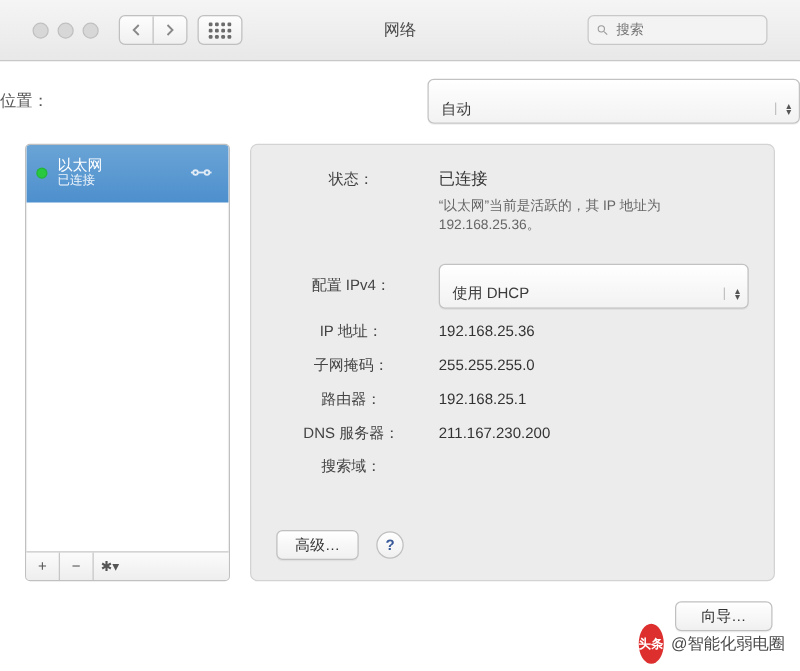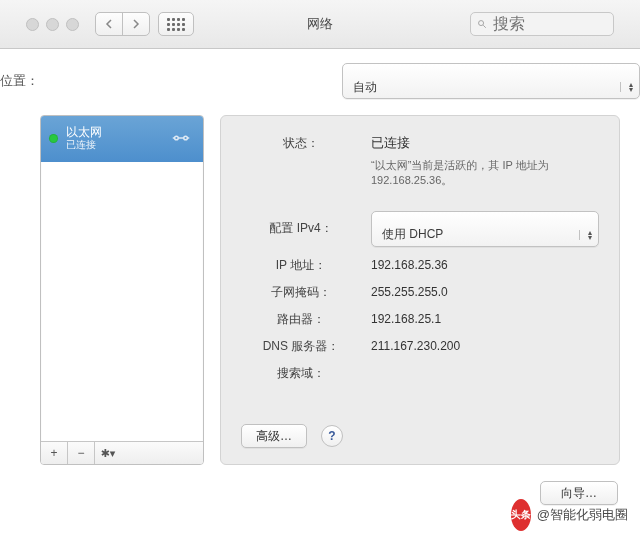--- a/index.html
+++ b/index.html
@@ -61,21 +61,21 @@
   .search-wrap {
     margin-left: auto;
     width: 130px; height: 22px;
     border: 1px solid #c8c8c8; border-radius: 5px;
     background: #f3f3f3;
     display: flex; align-items: center; gap: 4px; padding: 0 6px;
     color: #9a9a9a;
   }
   .search-wrap input {
     border: none; outline: none; background: transparent; width: 100%;
-    font-size: 16px; color: #555;
+    font-size: 11px; color: #555;
   }
   .mag {
     width: 10px; height: 10px; flex: none;
   }
   
   .location-row {
     display: flex; align-items: center; justify-content: space-between;
     gap: 10px;
     padding: 14px 0 10px;
   }
@@ -94,21 +94,20 @@
     display: flex; flex-direction: column; line-height: 5px; font-size: 8px;
     color: #555;
   }
   .location-popup { width: 280px; }
   
   .content {
     display: flex;
     gap: 16px;
     padding: 6px 20px 4px 20px;
     align-items: stretch;
-    margin-left: 20px;
   }
   .sidebar {
     width: 162px; height: 348px;
     display: flex; flex-direction: column;
     border: 1px solid #c0c0c0;
     border-radius: 4px;
     background: #ffffff;
     box-shadow: inset 0 1px 2px rgba(0,0,0,0.06);
     overflow: hidden;
   }

